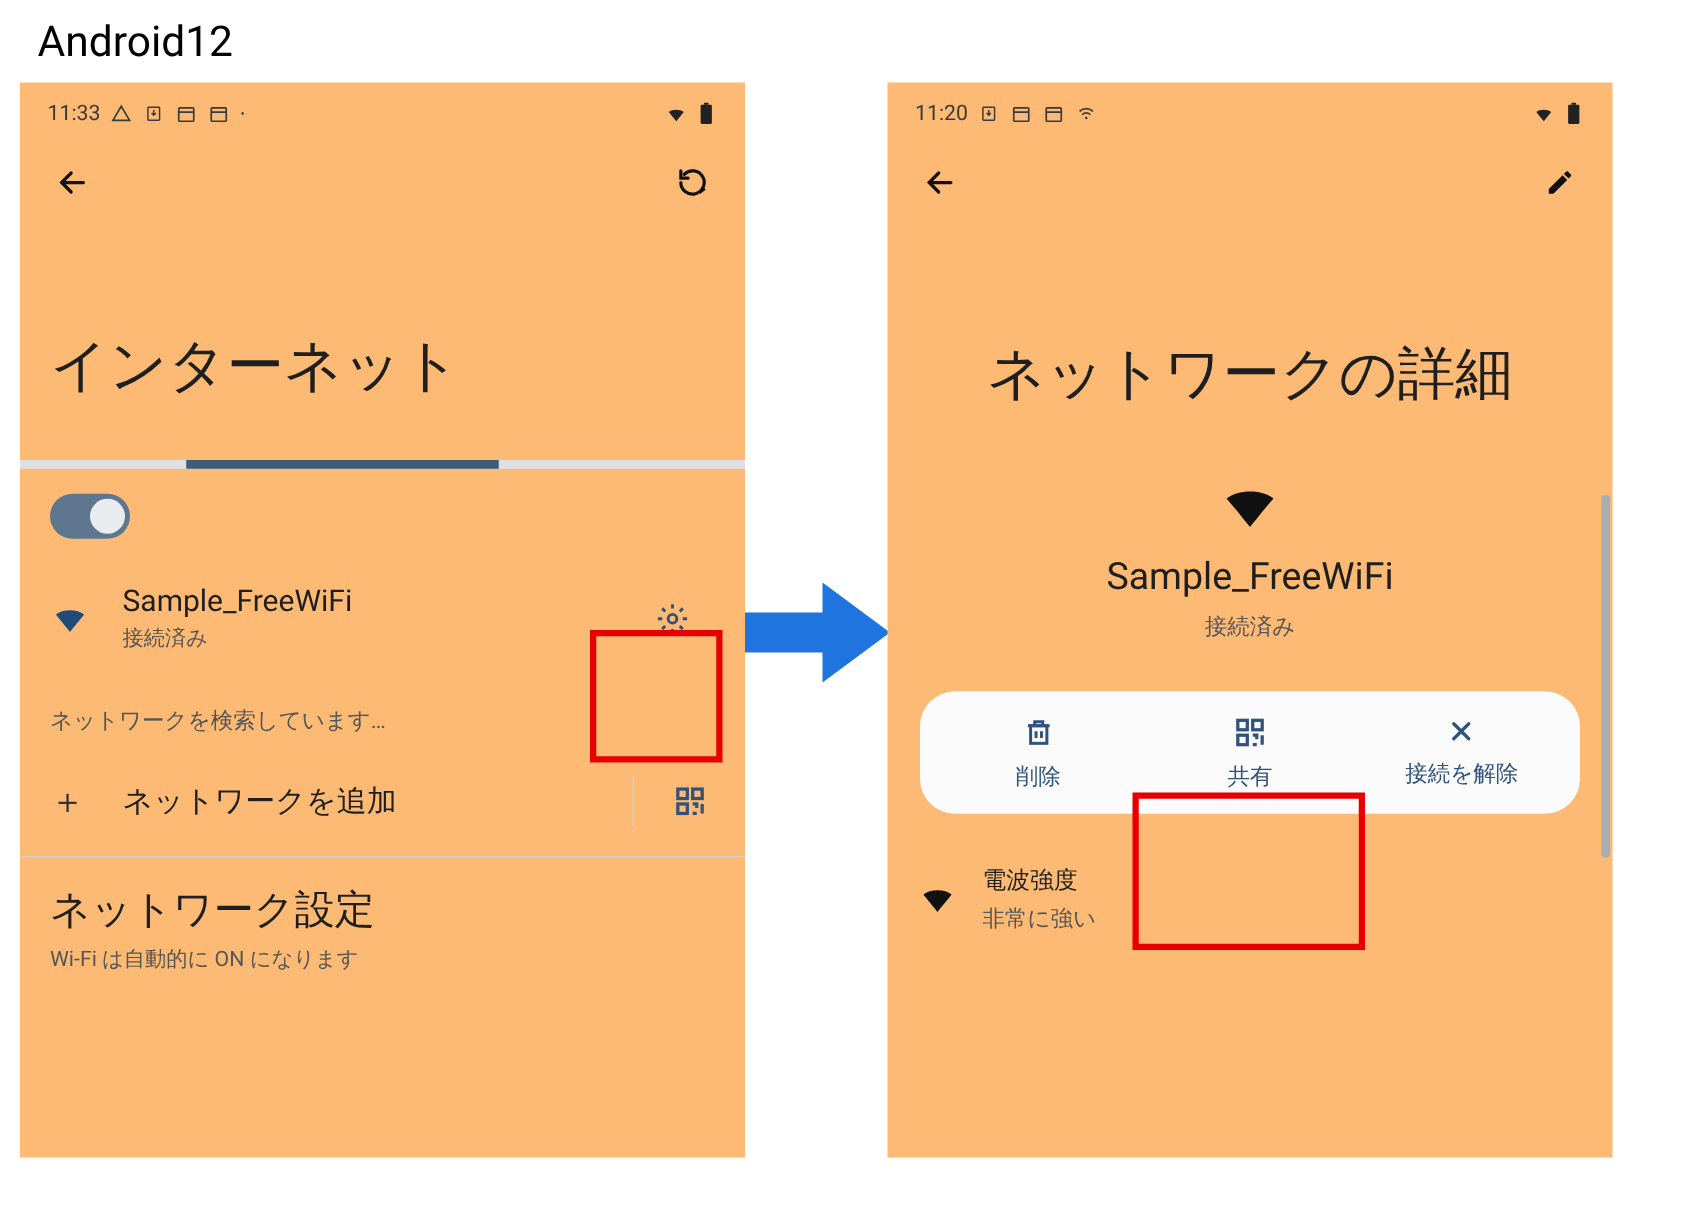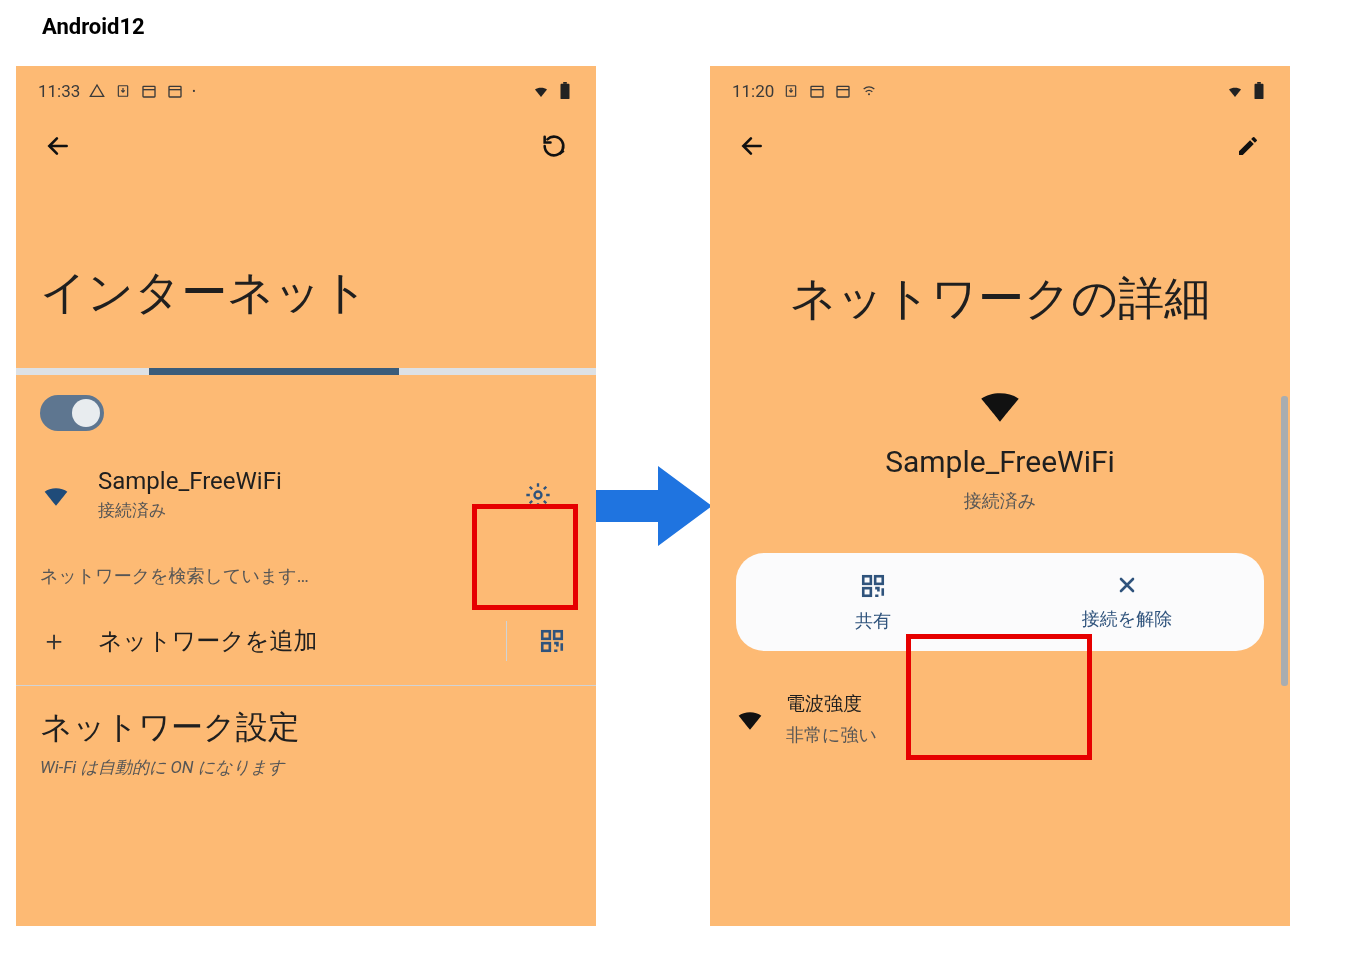--- a/index.html
+++ b/index.html
@@ -7,23 +7,23 @@
     width: 1354px;
     height: 980px;
     background: #ffffff;
     font-family: -apple-system, BlinkMacSystemFont, "Segoe UI", Roboto, sans-serif;
     position: relative;
     color: #1f1f1f;
   }
   .page-label {
     position: absolute;
     top: 14px;
-    left: 42px;
-    font-weight: 700;
-    font-size: 22px;
+    left: 30px;
+    font-weight: 400;
+    font-size: 34px;
     color: #000;
   }
   .screen {
     position: absolute;
     top: 66px;
     width: 580px;
     height: 860px;
     background: #fdba74;
     overflow: hidden;
   }
@@ -105,21 +105,21 @@
   .add-row .plus { width:58px; font-size:28px; color:#333;}
   .add-row .label { flex:1; font-size:24px; color:#1f1f1f; }
   .add-row .qr { width:90px; border-left:1px solid #d0d3d6; display:flex; align-items:center; justify-content:center; height:40px; }
 
   .divider { height:1px; background:#d0d3d6; margin: 0 0 0 0; }
 
   .settings-block {
     padding: 20px 24px 30px 24px;
   }
   .settings-block .t { font-size:32px; color:#1f1f1f; }
-  .settings-block .s { font-size:17px; color:#565656; margin-top:6px;font-style:italic; }
+  .settings-block .s { font-size:17px; color:#565656; margin-top:6px; }
 
   
   .net-summary { text-align:center; }
   .net-summary .wifi-big { display:flex; justify-content:center; margin-bottom:14px; }
   .net-name { font-size:30px; color:#1f1f1f; }
   .net-status { font-size:18px; color:#565656; margin-top:10px; }
 
   .action-bar {
     background:#fbfbfc;
     border-radius: 28px;
@@ -374,20 +374,31 @@
           </svg>
       </span>
     </div>
     <div class="net-name">Sample_FreeWiFi</div>
     <div class="net-status">接続済み</div>
   </div>
 
   <div class="action-bar">
     <div class="act">
       <span>
+        <svg width="26" height="26" viewBox="0 0 24 24" fill="none" stroke="#2f537c" stroke-width="2.2">
+            <path d="M4 7h16"></path>
+            <path d="M9 7V4h6v3"></path>
+            <rect x="6" y="7" width="12" height="13"></rect>
+            <path d="M10 11v5M14 11v5"></path>
+          </svg>
+      </span>
+      <span class="lbl">削除</span>
+    </div>
+    <div class="act">
+      <span>
         <svg width="26" height="26" viewBox="0 0 24 24" fill="none" stroke="#2f537c" stroke-width="2.4">
             <rect x="3" y="3" width="7" height="7"></rect>
             <rect x="14" y="3" width="7" height="7"></rect>
             <rect x="3" y="14" width="7" height="7"></rect>
             <path d="M14 14h3v3M21 14v7M14 21h3"></path>
           </svg>
       </span>
       <span class="lbl">共有</span>
     </div>
     <div class="act">

